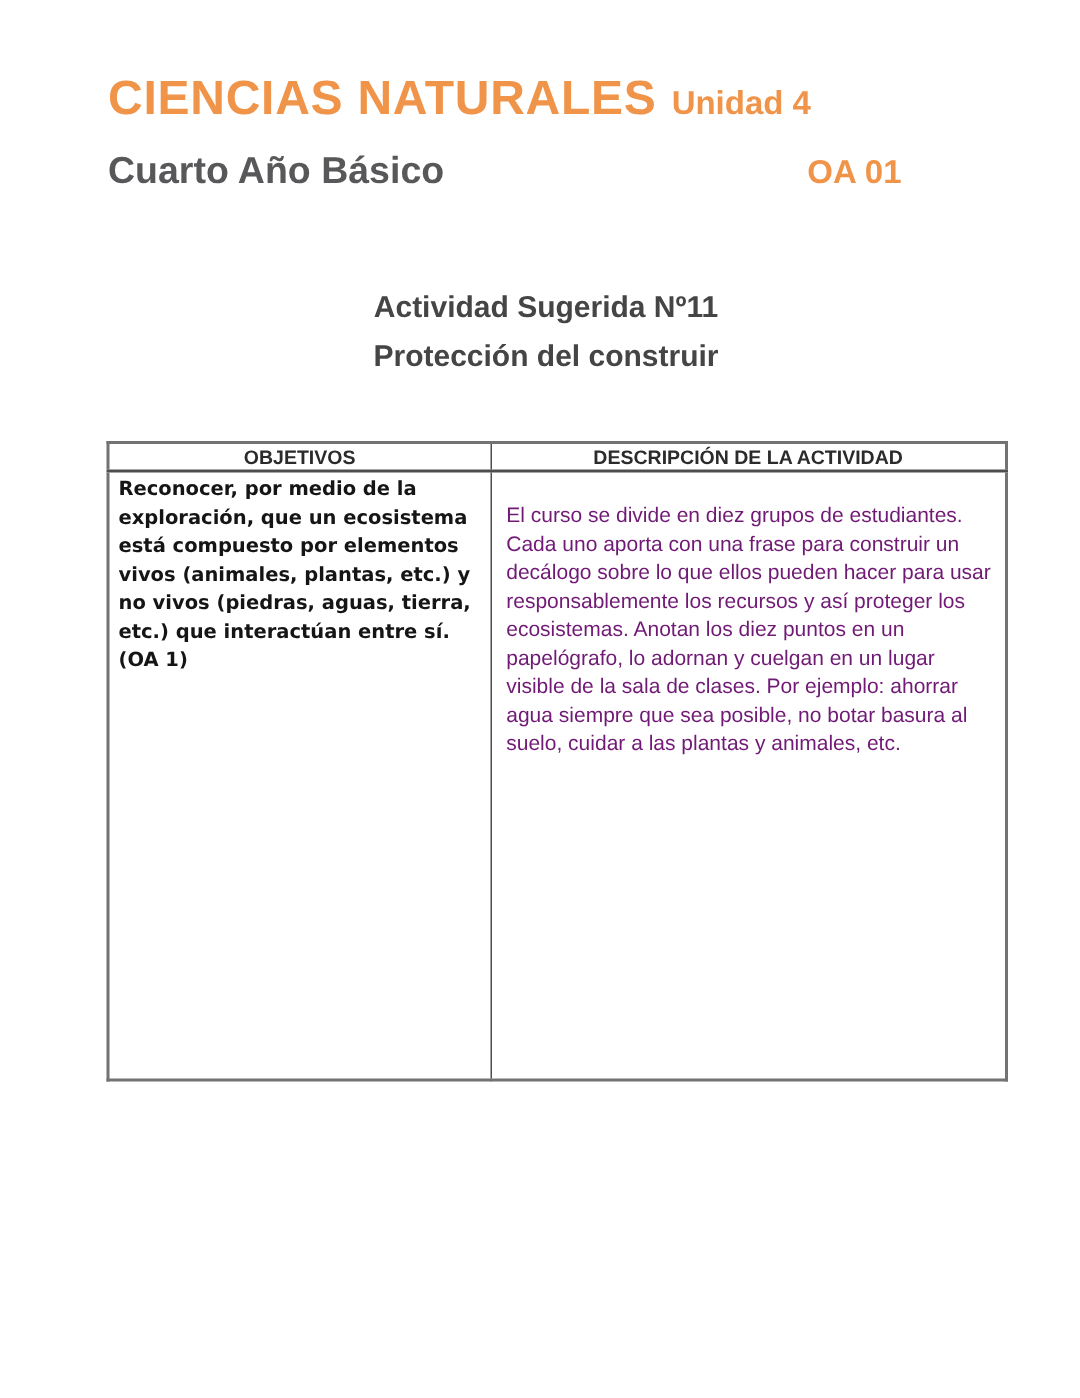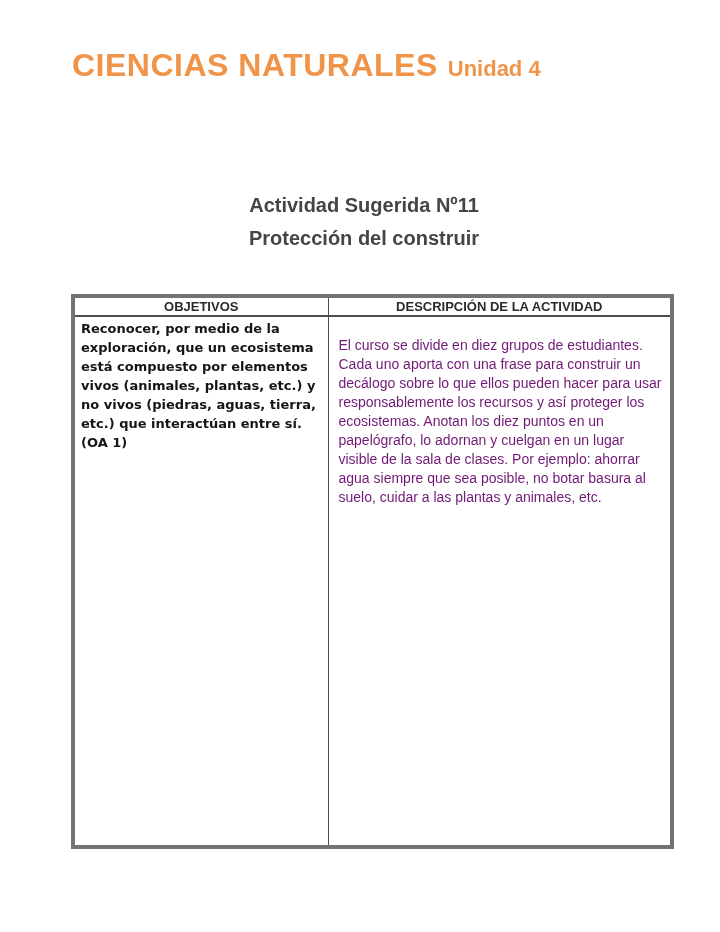--- a/index.html
+++ b/index.html
@@ -71,24 +71,24 @@
     color: #454545;
     line-height: 19px;
   }
   .activity-title { margin-bottom: 14px; }
   
   .activity-table {
     position: absolute;
     left: 67px;
     top: 290px;
     width: 599px;
-    height: 555px;
+    height: 427px;
     border-collapse: collapse;
     table-layout: fixed;
-    border: 4px solid #737373;
+    border: 2px solid #737373;
   }
   .activity-table th,
   .activity-table td {
     border: 1px solid #4E4E4E;
     vertical-align: top;
   }
   .activity-table thead th {
     border-bottom-width: 2px;
     font-size: 13px;
     font-weight: bold;
@@ -118,20 +118,24 @@
 </style>
 </head>
 <body>
 
 <div class="page">
 
   <div class="title-line">
     <span class="course-title">CIENCIAS NATURALES</span><span class="unit-label">Unidad 4</span>
   </div>
 
+  <div class="subtitle-line">
+    <span class="grade-level">Cuarto Año Básico</span>
+    <span class="oa-code">OA 01</span>
+  </div>
 
   <div class="activity-titles">
     <div class="activity-title">Actividad Sugerida Nº11</div>
     <div class="activity-subtitle">Protección del construir</div>
   </div>
 
   <table class="activity-table">
     <colgroup>
       <col class="col-objetivos">
       <col class="col-descripcion">

